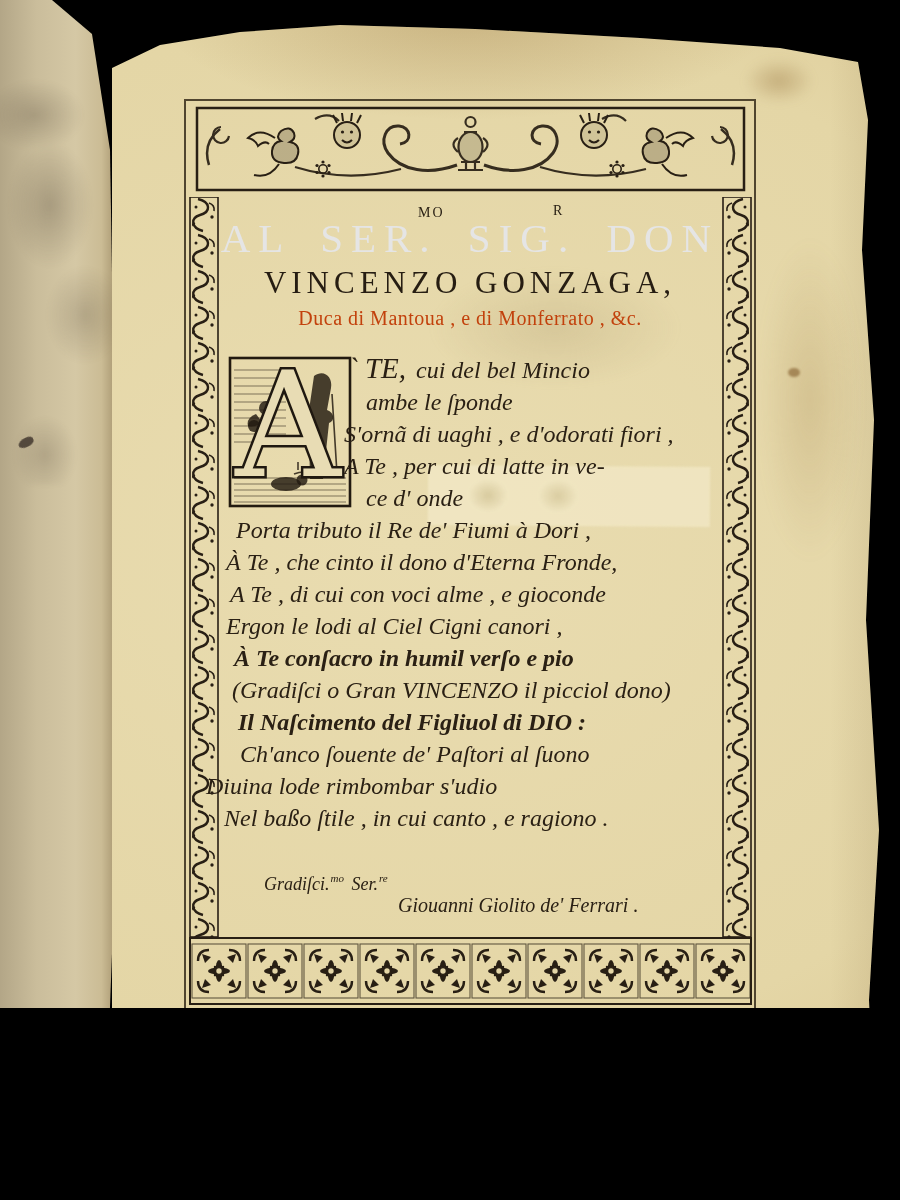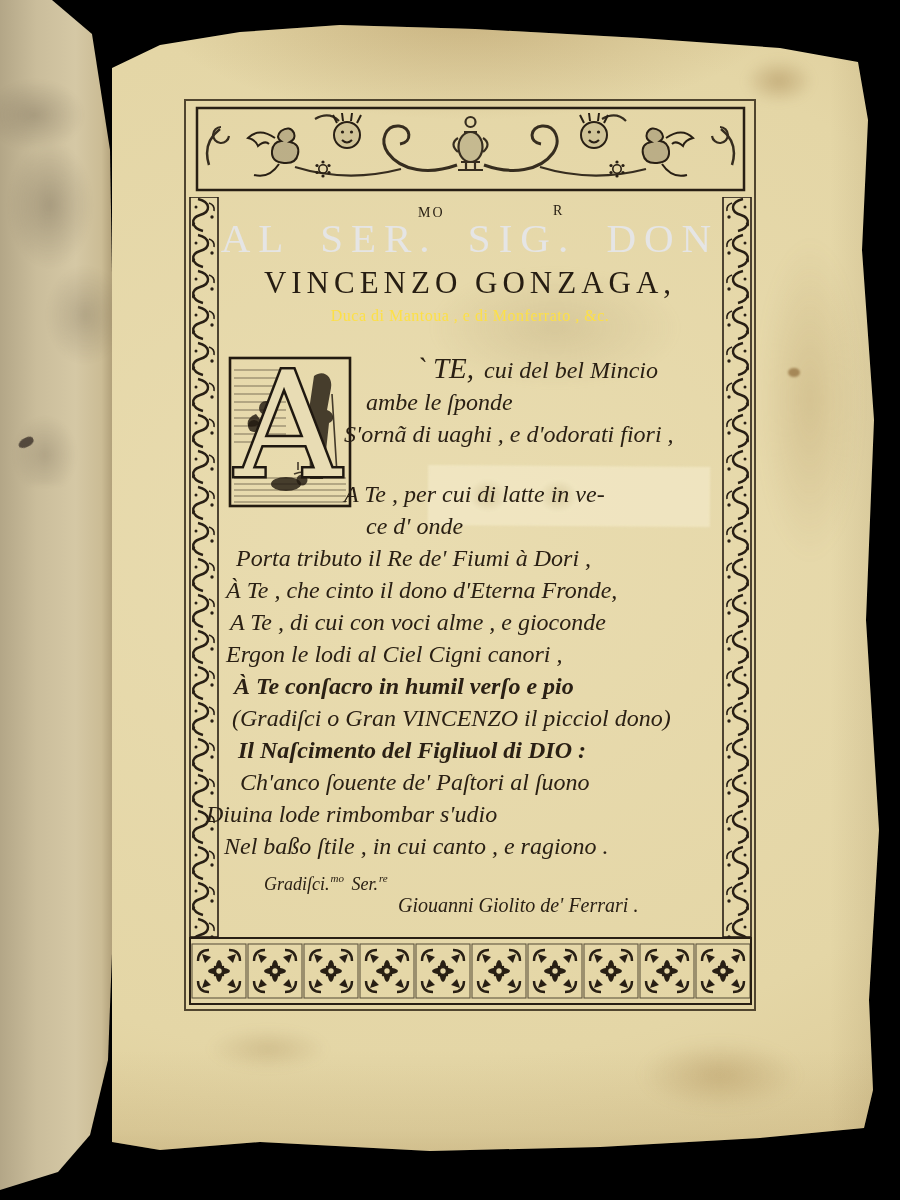--- a/index.html
+++ b/index.html
@@ -1,16 +1,16 @@
 <!DOCTYPE html>
 <html><head>
 <meta charset="utf-8">
 <style>
   html,body{margin:0;padding:0;background:#000;}
-  .stage{position:relative;width:900px;height:1200px;background:#000;overflow:hidden;
+  .stage{position:relative;width:900px;height:1008px;background:#000;overflow:hidden;
          font-family:"Liberation Serif",serif;}
 
   
   .verso{position:absolute;left:0;top:0;width:130px;height:1200px;
     background:linear-gradient(90deg,#b3a687 0%,#cabd9b 28%,#d5c8a5 58%,#cbbc95 78%,#a08e68 92%,#6b5a3d 100%);
     clip-path:polygon(0 0,52px 0,92px 34px,110px 150px,116px 520px,114px 900px,108px 1060px,90px 1135px,58px 1172px,0 1190px);}
   .verso-smudge1{position:absolute;left:-10px;top:55px;width:200px;height:430px;
     background:
       radial-gradient(60px 90px at 60px 150px,rgba(70,58,45,.28),rgba(70,58,45,0) 70%),
       radial-gradient(55px 70px at 95px 260px,rgba(70,58,45,.22),rgba(70,58,45,0) 70%),
@@ -61,29 +61,29 @@
   .orn-right{left:722px;top:197px;width:30px;height:740px;}
   .orn-bottom{left:189px;top:937px;width:563px;height:68px;}
   .orn-initial{left:228px;top:356px;width:124px;height:152px;}
   .sup-row span{position:absolute;z-index:4;font-size:14px;letter-spacing:2px;color:#2a2115;}
   .sup-mo{left:418px;top:205px;} .sup-r{left:553px;top:203px;}
   .title{position:absolute;left:220px;top:214px;width:500px;z-index:4;text-align:center;
     font-size:41px;letter-spacing:8px;word-spacing:12px;color:#e5e5e5;white-space:nowrap;}
   .addressee{position:absolute;left:220px;top:265px;width:500px;z-index:4;text-align:center;
     font-size:31px;letter-spacing:5px;color:#261d12;white-space:nowrap;}
   .dedic{position:absolute;left:220px;top:307px;width:500px;z-index:4;text-align:center;
-    font-size:16px;letter-spacing:.5px;color:#fde047;white-space:nowrap;}
+    font-size:20px;letter-spacing:.5px;color:#c2410c;white-space:nowrap;}
 
   .poem{position:absolute;left:206px;top:352px;width:520px;z-index:4;
     font-style:italic;font-size:24px;line-height:32px;color:#2a2014;}
   .poem div{white-space:nowrap;}
-  .poem div:nth-child(1){padding-left:142px;text-align:center;}
+  .poem div:nth-child(1){padding-left:142px;}
   .poem div:nth-child(2){padding-left:160px;}
   .poem div:nth-child(3){padding-left:138px;}
-  .poem div:nth-child(4){padding-left:138px;margin-top:28px;}
+  .poem div:nth-child(4){padding-left:138px;}
   .poem div:nth-child(5){padding-left:160px;}
   .poem div:nth-child(6){padding-left:30px;}
   .poem div:nth-child(7){padding-left:20px;}
   .poem div:nth-child(8){padding-left:24px;}
   .poem div:nth-child(9){padding-left:20px;}
   .poem div:nth-child(10){padding-left:28px;font-weight:bold;}
   .poem div:nth-child(11){padding-left:26px;}
   .poem div:nth-child(12){padding-left:32px;font-weight:bold;}
   .poem div:nth-child(13){padding-left:34px;}
   .poem div:nth-child(14){padding-left:0px;}

